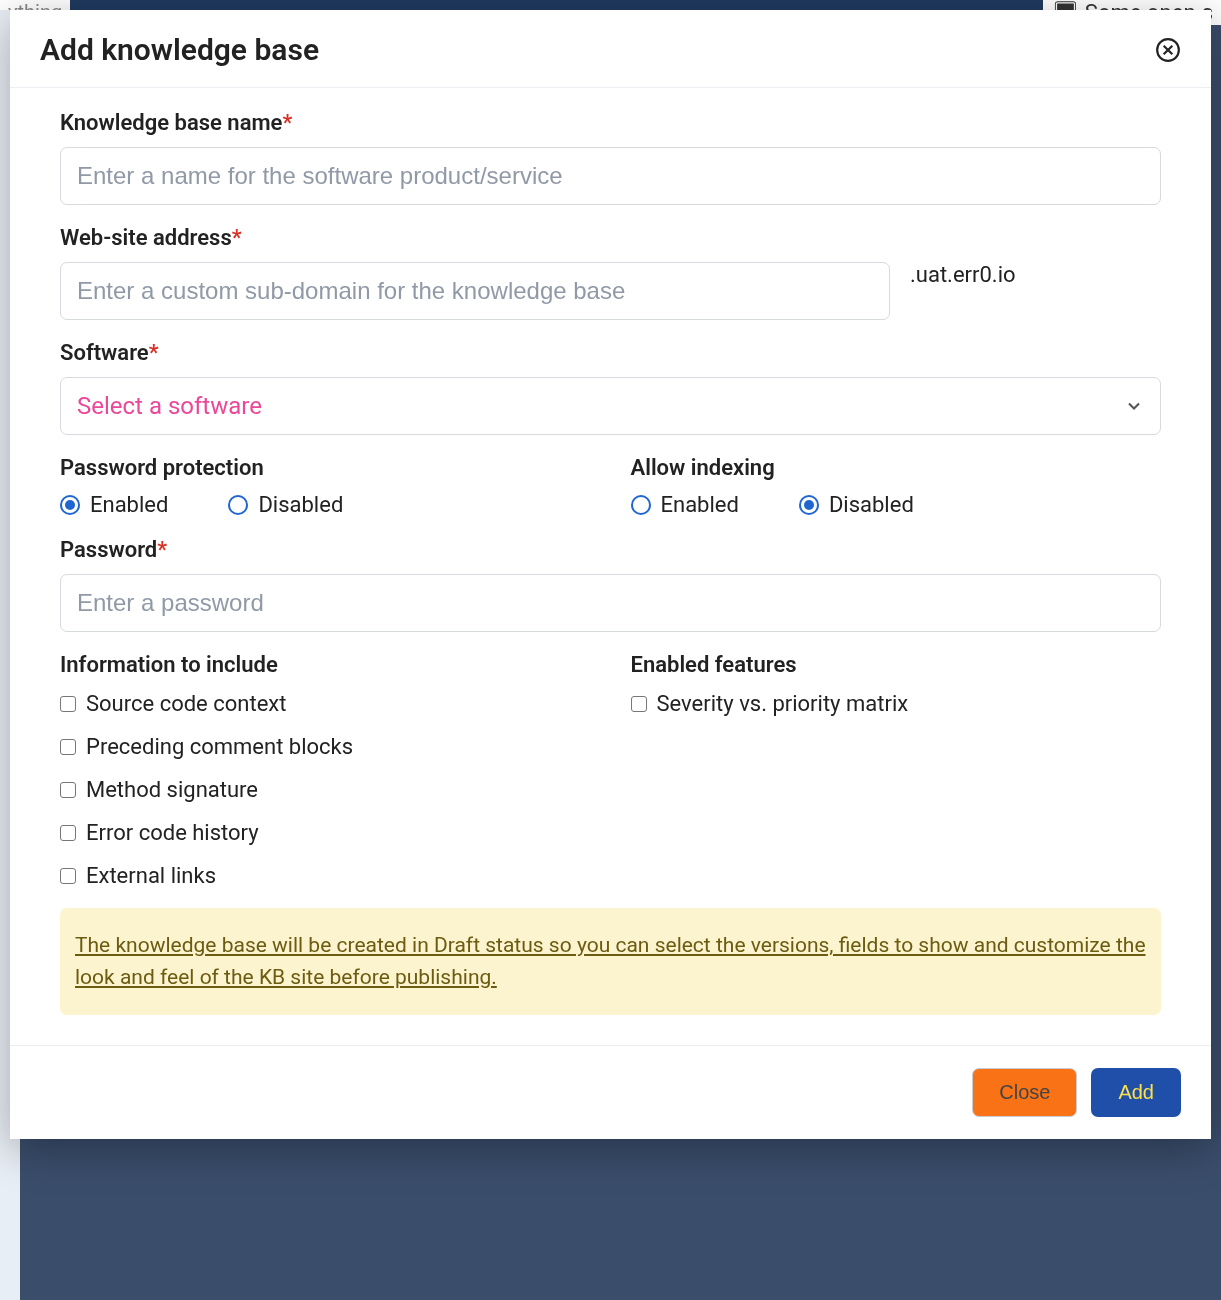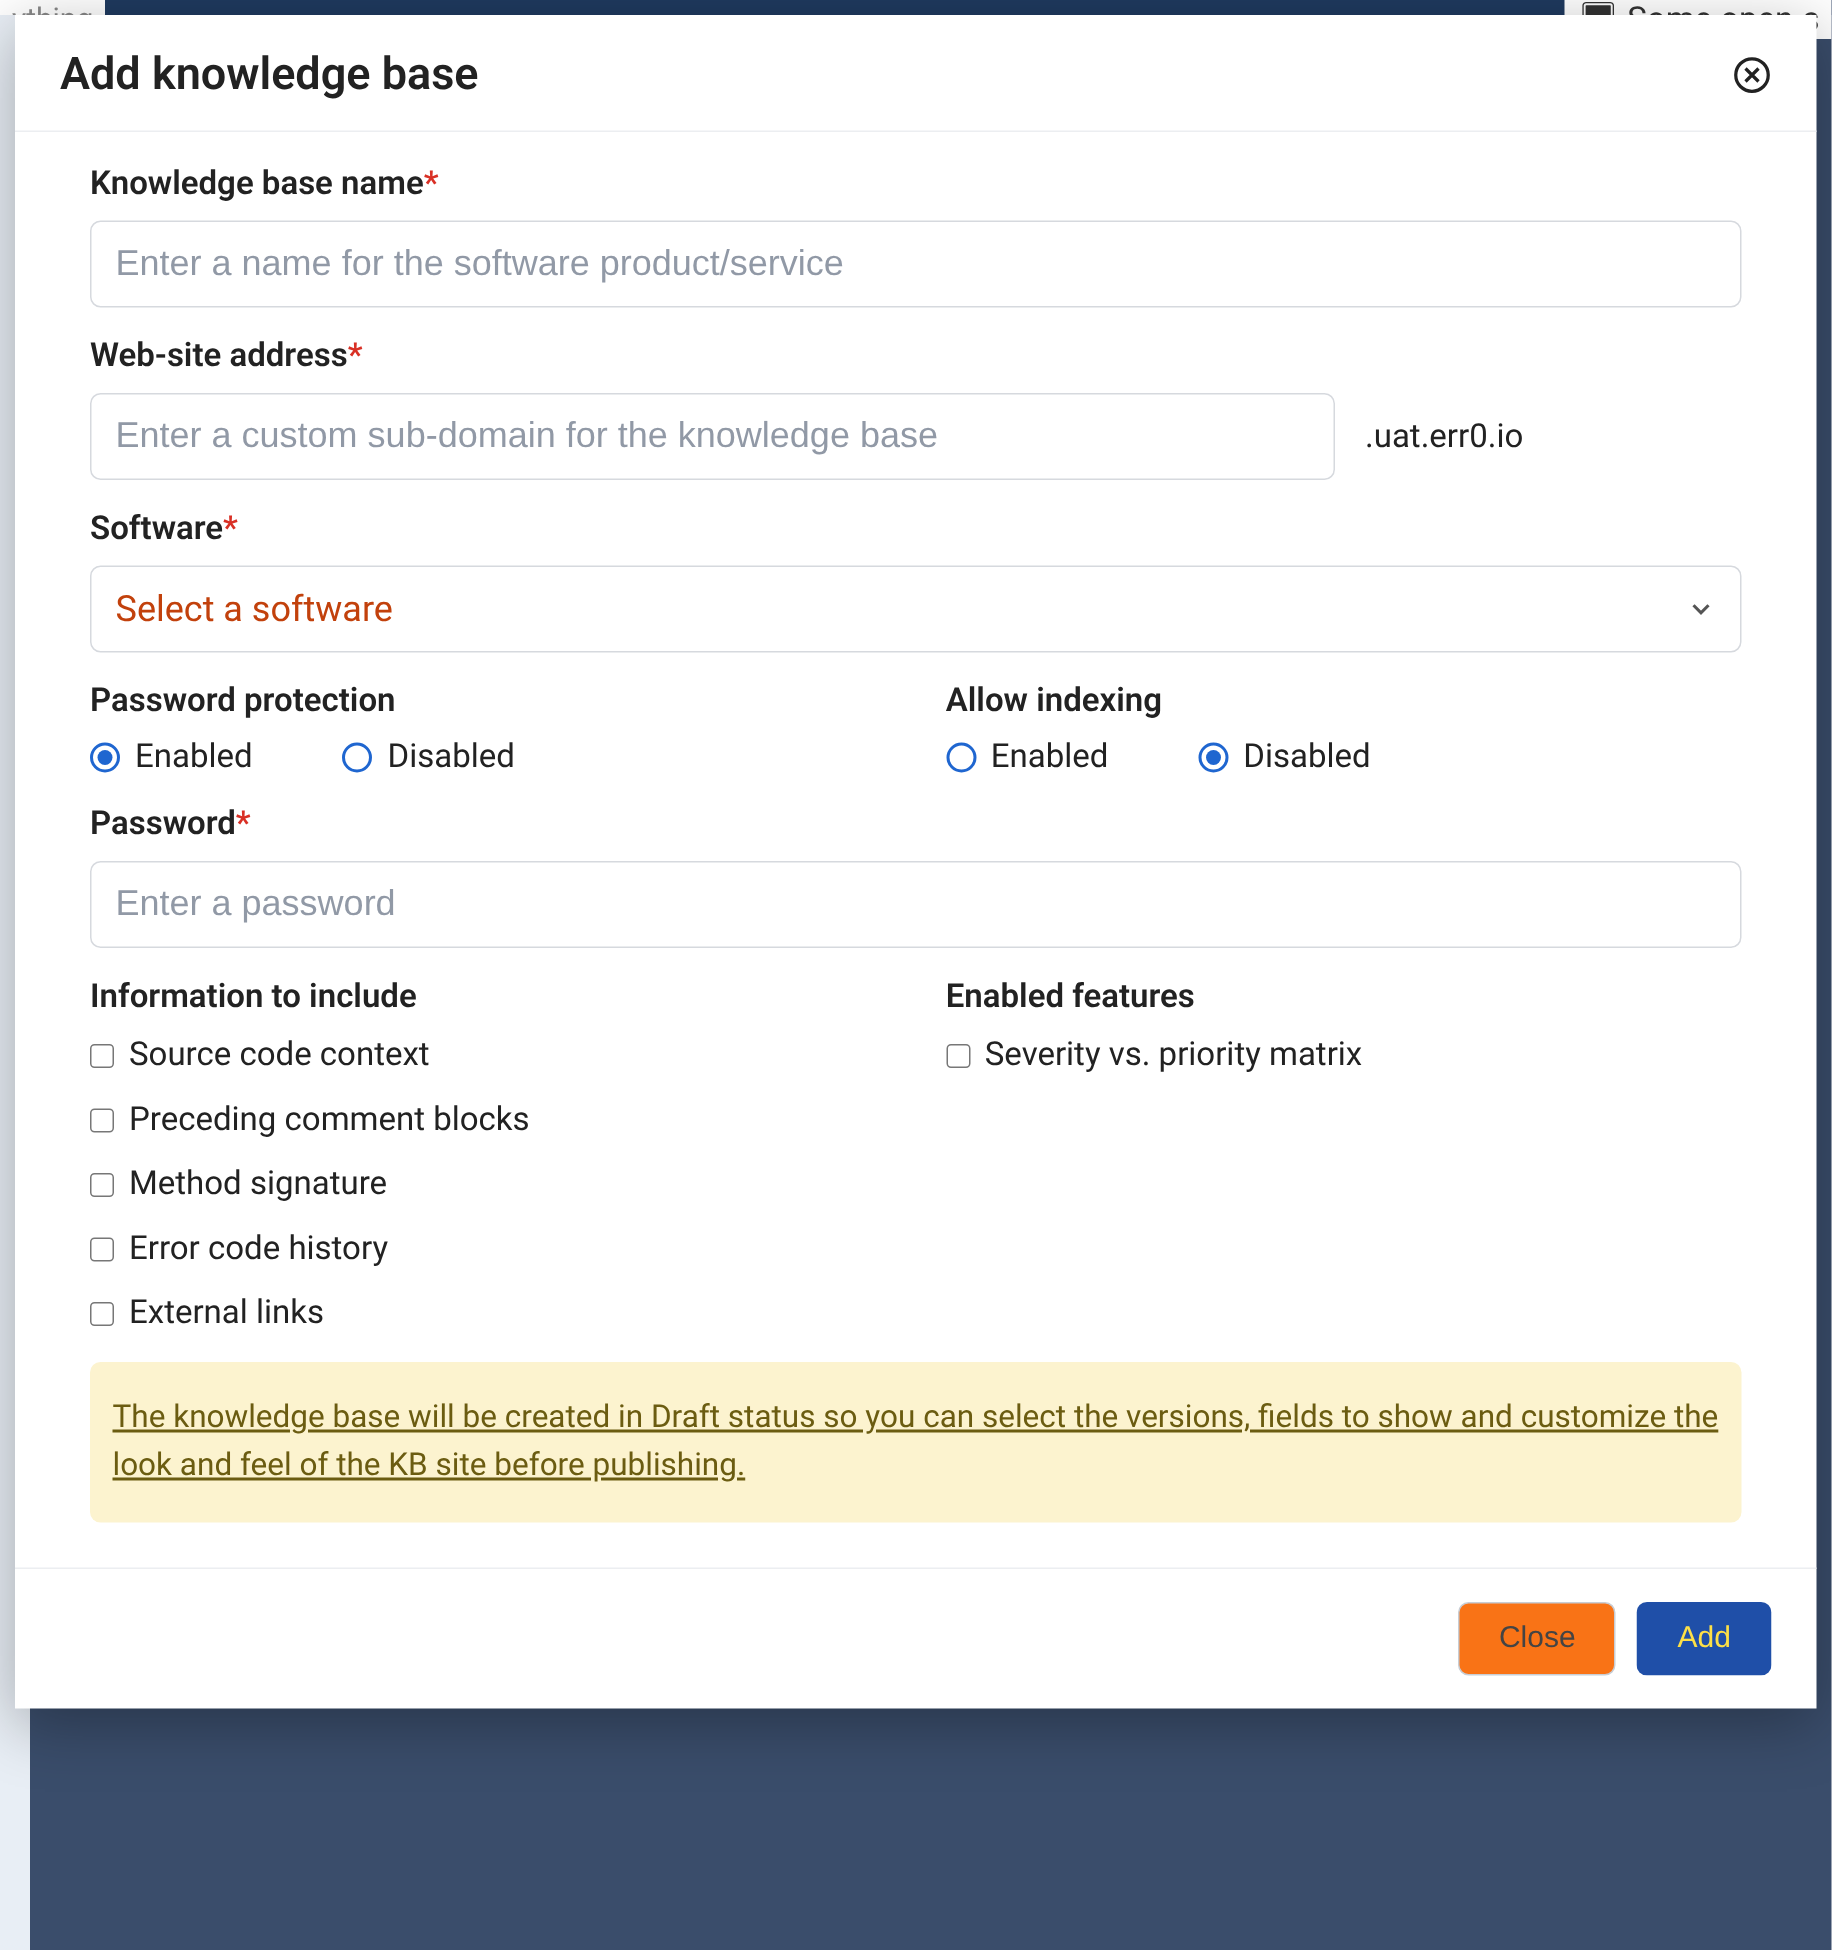--- a/index.html
+++ b/index.html
@@ -47,24 +47,24 @@
     padding: 14px 16px;
     font-size: 24px;
     color:#222;
     background:#fff;
   }
   .text-input::placeholder { color:#9199a6; }
   .select {
     display:flex; align-items:center; justify-content:space-between;
     cursor:pointer; color:#222;
   }
-  .select-placeholder { color:#c2410c; }
+  .select-placeholder { color:#ec4899; }
   .chevron { width:20px; height:20px; color:#555; }
 
-  .subdomain-row { display:flex; align-items:center; gap:20px; }
+  .subdomain-row { display:flex; gap:20px; }
   .subdomain-input { flex: 1 1 auto; max-width: 830px; }
   .suffix { font-size:22px; color:#222; white-space:nowrap; }
 
   .two-col { display:flex; gap:40px; }
   .col { flex:1; }
 
   .radio-row { display:flex; gap:60px; margin-top:12px; }
   .radio-item { display:flex; align-items:center; gap:10px; font-size:22px; color:#222; cursor:pointer; }
   .radio {
     width:20px; height:20px; border-radius:50%; border:2.5px solid #1f66d0;

